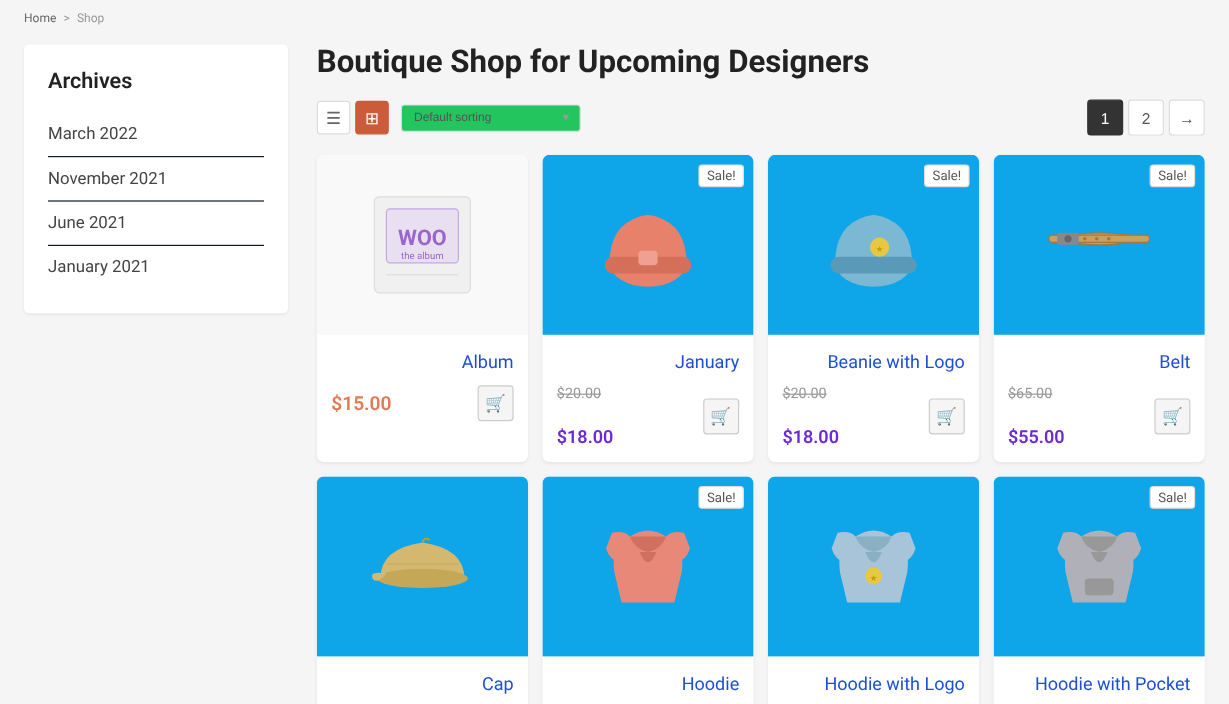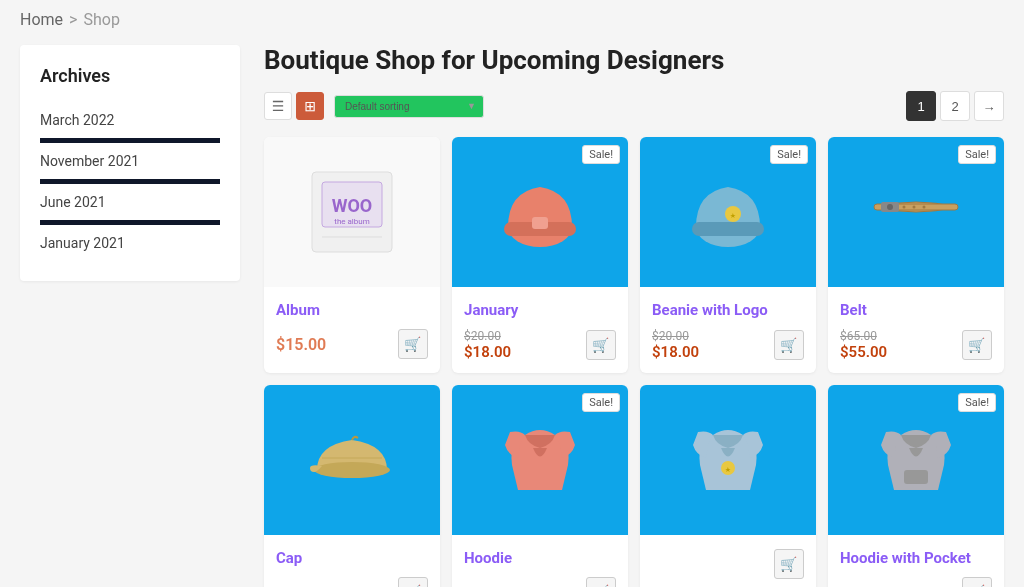--- a/index.html
+++ b/index.html
@@ -10,21 +10,21 @@
       font-size: 14px;
     }
     .page-wrapper {
       max-width: 1024px;
       margin: 0 auto;
       background: #f5f5f5;
       min-height: 587px;
       padding: 10px 20px 20px;
     }
     .breadcrumb {
-      font-size: 16px;
+      font-size: 10px;
       color: #666;
       margin-bottom: 16px;
       display: flex;
       align-items: center;
       gap: 6px;
     }
     .breadcrumb a { color: #666; text-decoration: none; }
     .breadcrumb span { color: #999; }
     .main-layout {
       display: flex;
@@ -45,21 +45,21 @@
       font-size: 18px;
       font-weight: 600;
       margin-bottom: 16px;
       color: #222;
     }
     .sidebar-list {
       list-style: none;
     }
     .sidebar-list li {
       padding: 10px 0;
-      border-bottom: 5px solid #0f172a;
+      border-bottom: 1px solid #0f172a;
       font-size: 14px;
       color: #444;
       cursor: pointer;
     }
     .sidebar-list li:last-child { border-bottom: none; }
 
     
     .main-content {
       flex: 1;
     }
@@ -184,42 +184,44 @@
       font-size: 11px;
       padding: 2px 6px;
       border-radius: 3px;
       color: #555;
     }
     .product-info {
       padding: 14px 12px 12px;
     }
     .product-name {
       font-size: 15px;
-      font-weight: 700;
-      color: #8b5cf6;
+      font-weight: 400;
+      color: #1d4ed8;
       margin-bottom: 10px;
+      text-align: right;
     }
     .price-row {
       display: flex;
       align-items: center;
       justify-content: space-between;
     }
     .price-group {
       display: flex;
       flex-direction: column;
     }
     .original-price {
       font-size: 12px;
       color: #999;
       text-decoration: line-through;
     }
     .sale-price {
       font-size: 15px;
       font-weight: 600;
-      color: #c2410c;
+      color: #6d28d9;
+      margin-top: 20px;
     }
     .regular-price {
       font-size: 16px;
       font-weight: 600;
       color: #e07b54;
     }
     .cart-btn {
       width: 30px;
       height: 30px;
       border: 1px solid #ccc;
@@ -431,20 +433,21 @@
               <path d="M35 25 Q50 15 65 25 L75 35 Q80 40 78 55 L72 80 L28 80 L22 55 Q20 40 25 35Z" fill="#a8c4d8"></path>
               <path d="M35 25 Q38 35 50 38 Q62 35 65 25" fill="#8ab0c4"></path>
               <path d="M35 25 Q30 20 20 22 L15 35 Q18 45 28 48 L30 35Z" fill="#a8c4d8"></path>
               <path d="M65 25 Q70 20 80 22 L85 35 Q82 45 72 48 L70 35Z" fill="#a8c4d8"></path>
               <path d="M43 38 Q50 55 57 38" fill="#8ab0c4"></path>
               <circle cx="50" cy="58" r="7" fill="#e8c840"></circle>
               <text x="50" y="62" text-anchor="middle" font-size="7" fill="#c0a000">★</text>
             </svg>
           </div>
           <div class="product-info">
+            <div class="product-name">Hoodie with Logo</div>
             <div class="price-row">
               <span class="regular-price"></span>
               <button class="cart-btn">🛒</button>
             </div>
           </div>
         </div>
 
         <div class="product-card">
           <div class="product-image-area">
             <span class="sale-badge">Sale!</span>

